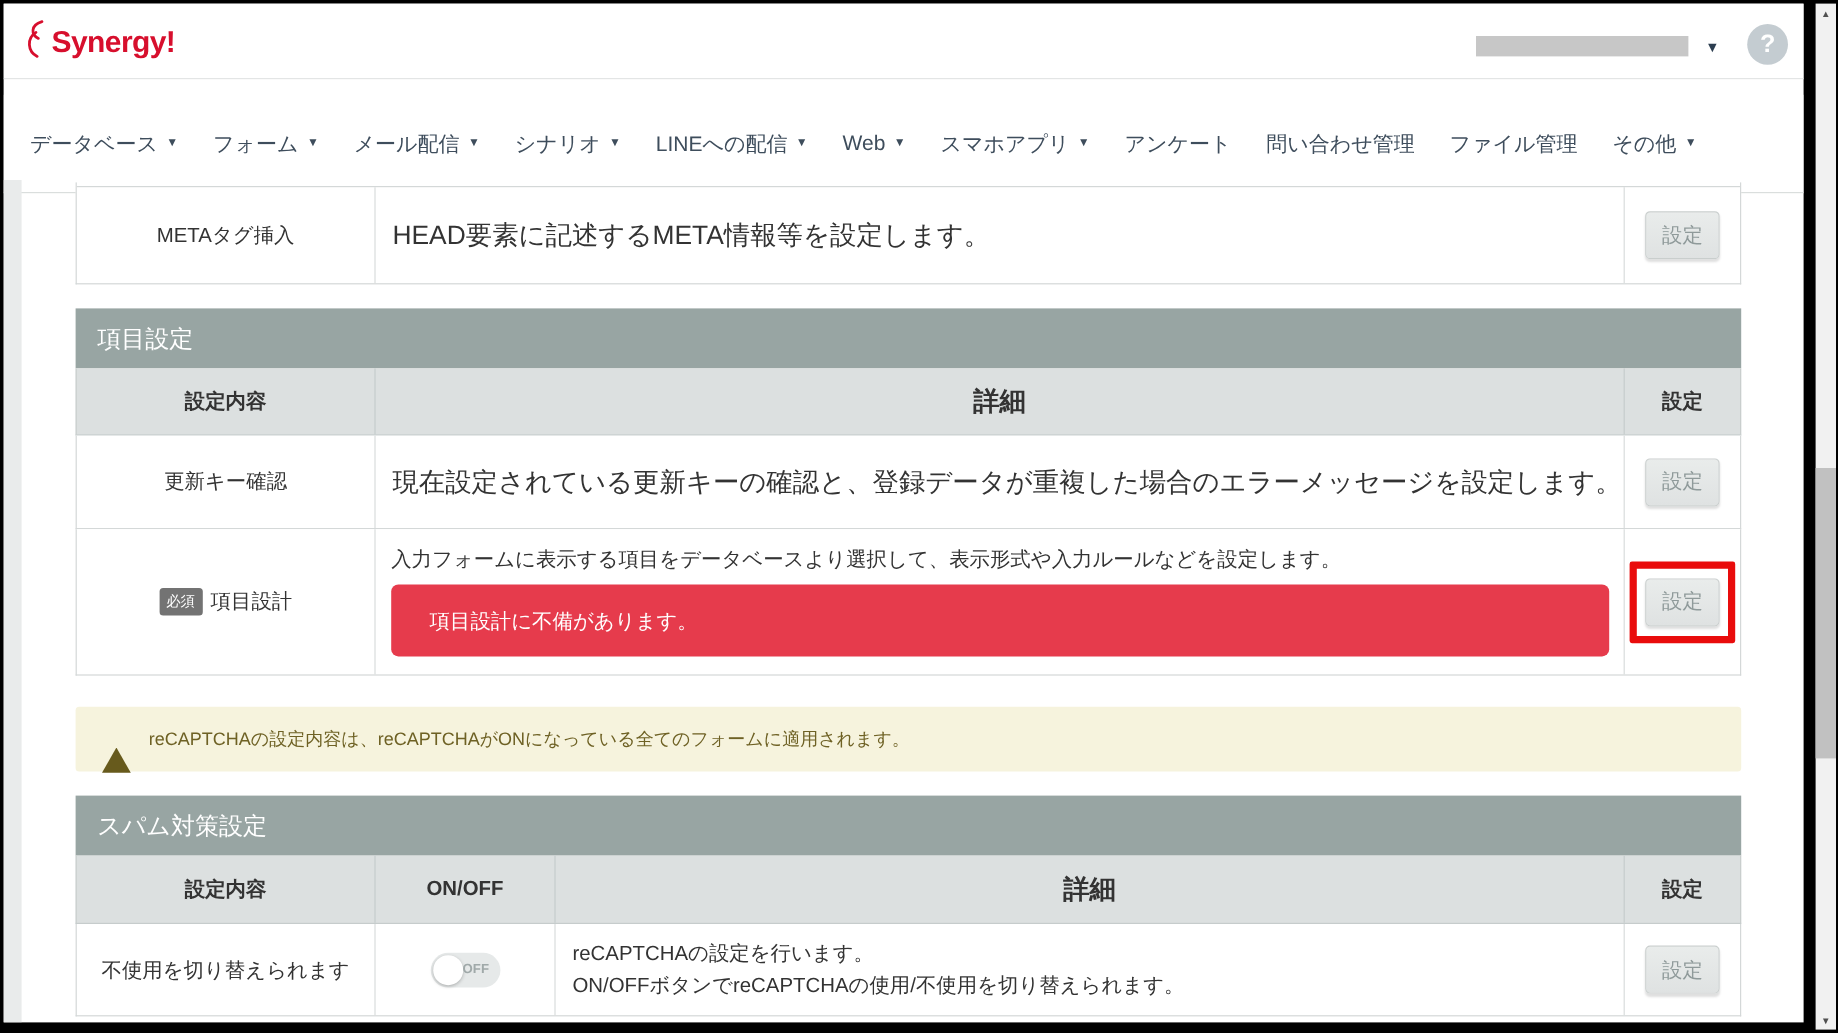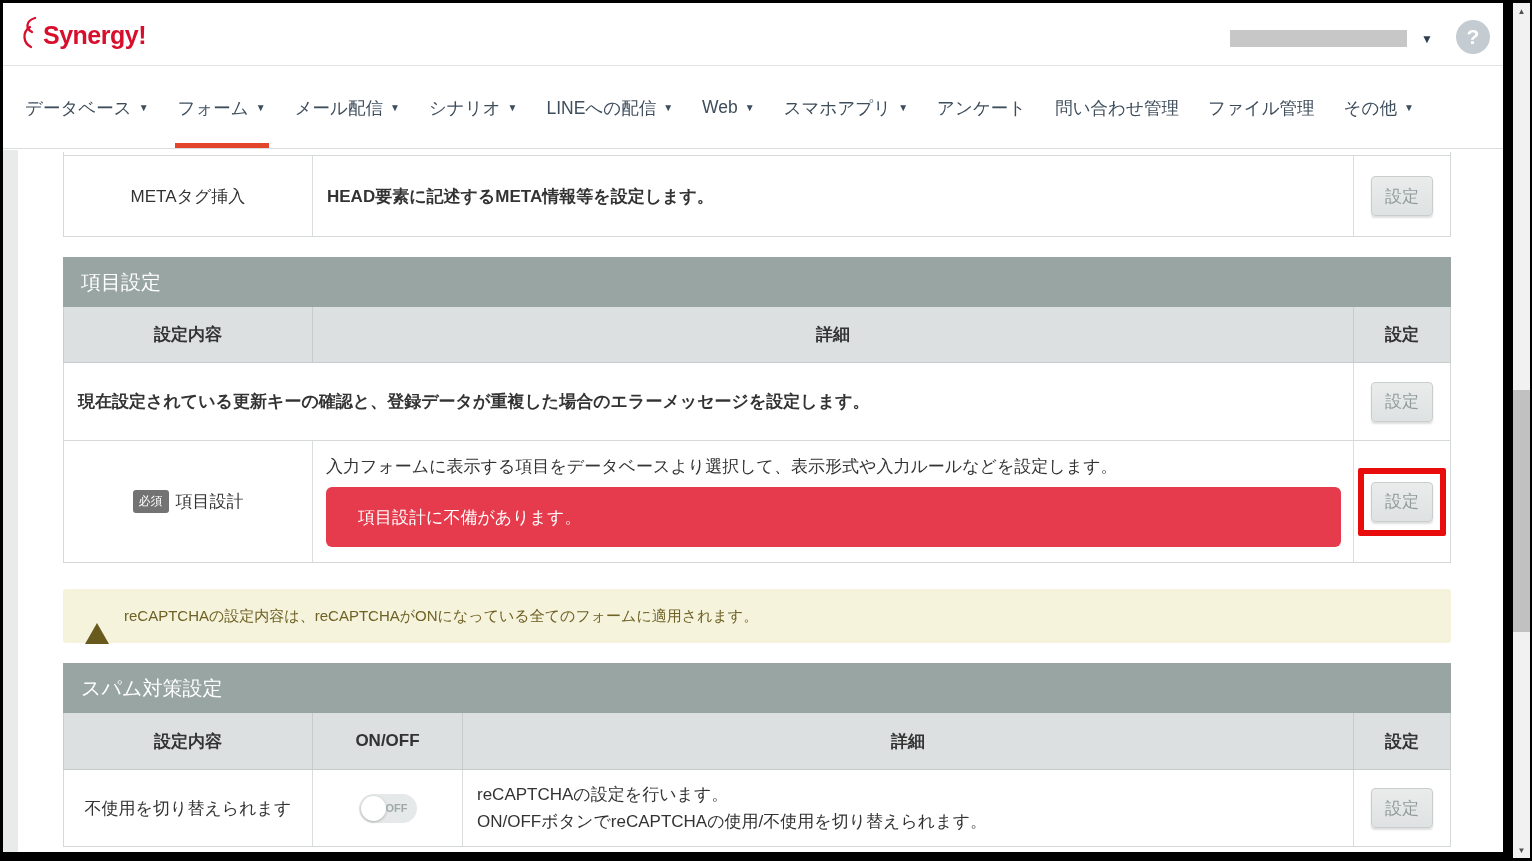--- a/index.html
+++ b/index.html
@@ -15,21 +15,21 @@
   .logo-mark { width:26px; height:40px; }
   .logo-text { color:#d70f2d; font-size:25px; font-weight:700; letter-spacing:-0.5px; margin-left:-2px; }
   .account { position:absolute; left:1227px; top:27px; display:flex; align-items:center; cursor:pointer; }
   .account-box { width:177px; height:17px; background:#c7c7c7; }
   .account-caret { color:#2c3e50; font-size:12px; margin-left:14px; line-height:1; }
   .help-btn { position:absolute; left:1453px; top:17px; width:34px; height:34px; border-radius:50%;
               background:#c4ccd1; color:#fff; font-size:21px; font-weight:700;
               display:flex; align-items:center; justify-content:center; cursor:pointer; }
 
   
-  .nav { position:absolute; top:64px; left:0; width:100%; height:82px; background:#fff;
+  .nav { position:absolute; top:76px; left:0; width:100%; height:82px; background:#fff;
          border-bottom:1px solid #dadedd; display:flex; align-items:stretch; gap:29px; padding-left:22px; }
   .nav-item { display:flex; align-items:center; font-size:17.5px; color:#3e4d5c; position:relative; cursor:pointer; white-space:nowrap; }
   .nav-caret { font-size:10px; margin-left:7px; color:#3e4d5c; }
   .nav-caret:empty { display:none; }
   .nav-item.active::after { content:""; position:absolute; left:-3px; right:-3px; bottom:0; height:5px; background:#e2442c; }
 
   .left-strip { position:absolute; left:0; top:147px; width:15px; height:702px; background:#e9ebeb; }
 
   
   .tblwrap { position:absolute; left:60px; width:1388px; background:#fff; }
@@ -48,21 +48,21 @@
   .t-spam  .thead { height:57px; }
   .th { display:flex; align-items:center; justify-content:center; border-right:1px solid #c6cccc; }
   .th:last-child { border-right:none; }
 
   .trow { display:flex; background:#fff; border-left:1px solid #d4d8d8; border-right:1px solid #d4d8d8; border-bottom:1px solid #d4d8d8; }
   .td { border-right:1px solid #d9dddd; }
   .td:last-child { border-right:none; }
 
   .c-name   { width:249px; display:flex; align-items:center; justify-content:center; font-size:17px; color:#333; }
   .c-onoff  { width:150px; display:flex; align-items:center; justify-content:center; }
-  .c-detail { flex:1; display:flex; align-items:center; padding-left:14px; font-size:17px; color:#333;font-weight:bold; }
+  .c-detail { flex:1; display:flex; align-items:center; padding-left:14px; font-size:22px; color:#333; }
   .c-action { width:96px; display:flex; align-items:center; justify-content:center; }
 
   .meta-row { height:80px; }
   .row-key  { height:78px; }
   .row-item { height:122px; }
   .row-recaptcha { height:77px; }
 
   .c-detail-block { flex:1; padding:14px 12px 0 13px; display:block; }
   .item-desc { font-size:17px; color:#333; }
   .alert-box { margin-top:9px; height:60px; background:#e63b4c; border-radius:6px; color:#fff; font-size:17px;
@@ -178,20 +178,21 @@
     </div>
 
     <div class="tblwrap t-items">
       <div class="section-bar">項目設定</div>
       <div class="thead">
         <div class="th c-name">設定内容</div>
         <div class="th c-detail" style="justify-content:center; padding-left:0;">詳細</div>
         <div class="th c-action">設定</div>
       </div>
       <div class="trow row-key">
+        <div class="td c-name">更新キー確認</div>
         <div class="td c-detail">現在設定されている更新キーの確認と、登録データが重複した場合のエラーメッセージを設定します。</div>
         <div class="td c-action">
           <button class="btn">設定</button>
         </div>
       </div>
       <div class="trow row-item">
         <div class="td c-name">
           <span class="badge-required">必須</span>
           <span>項目設計</span>
         </div>

